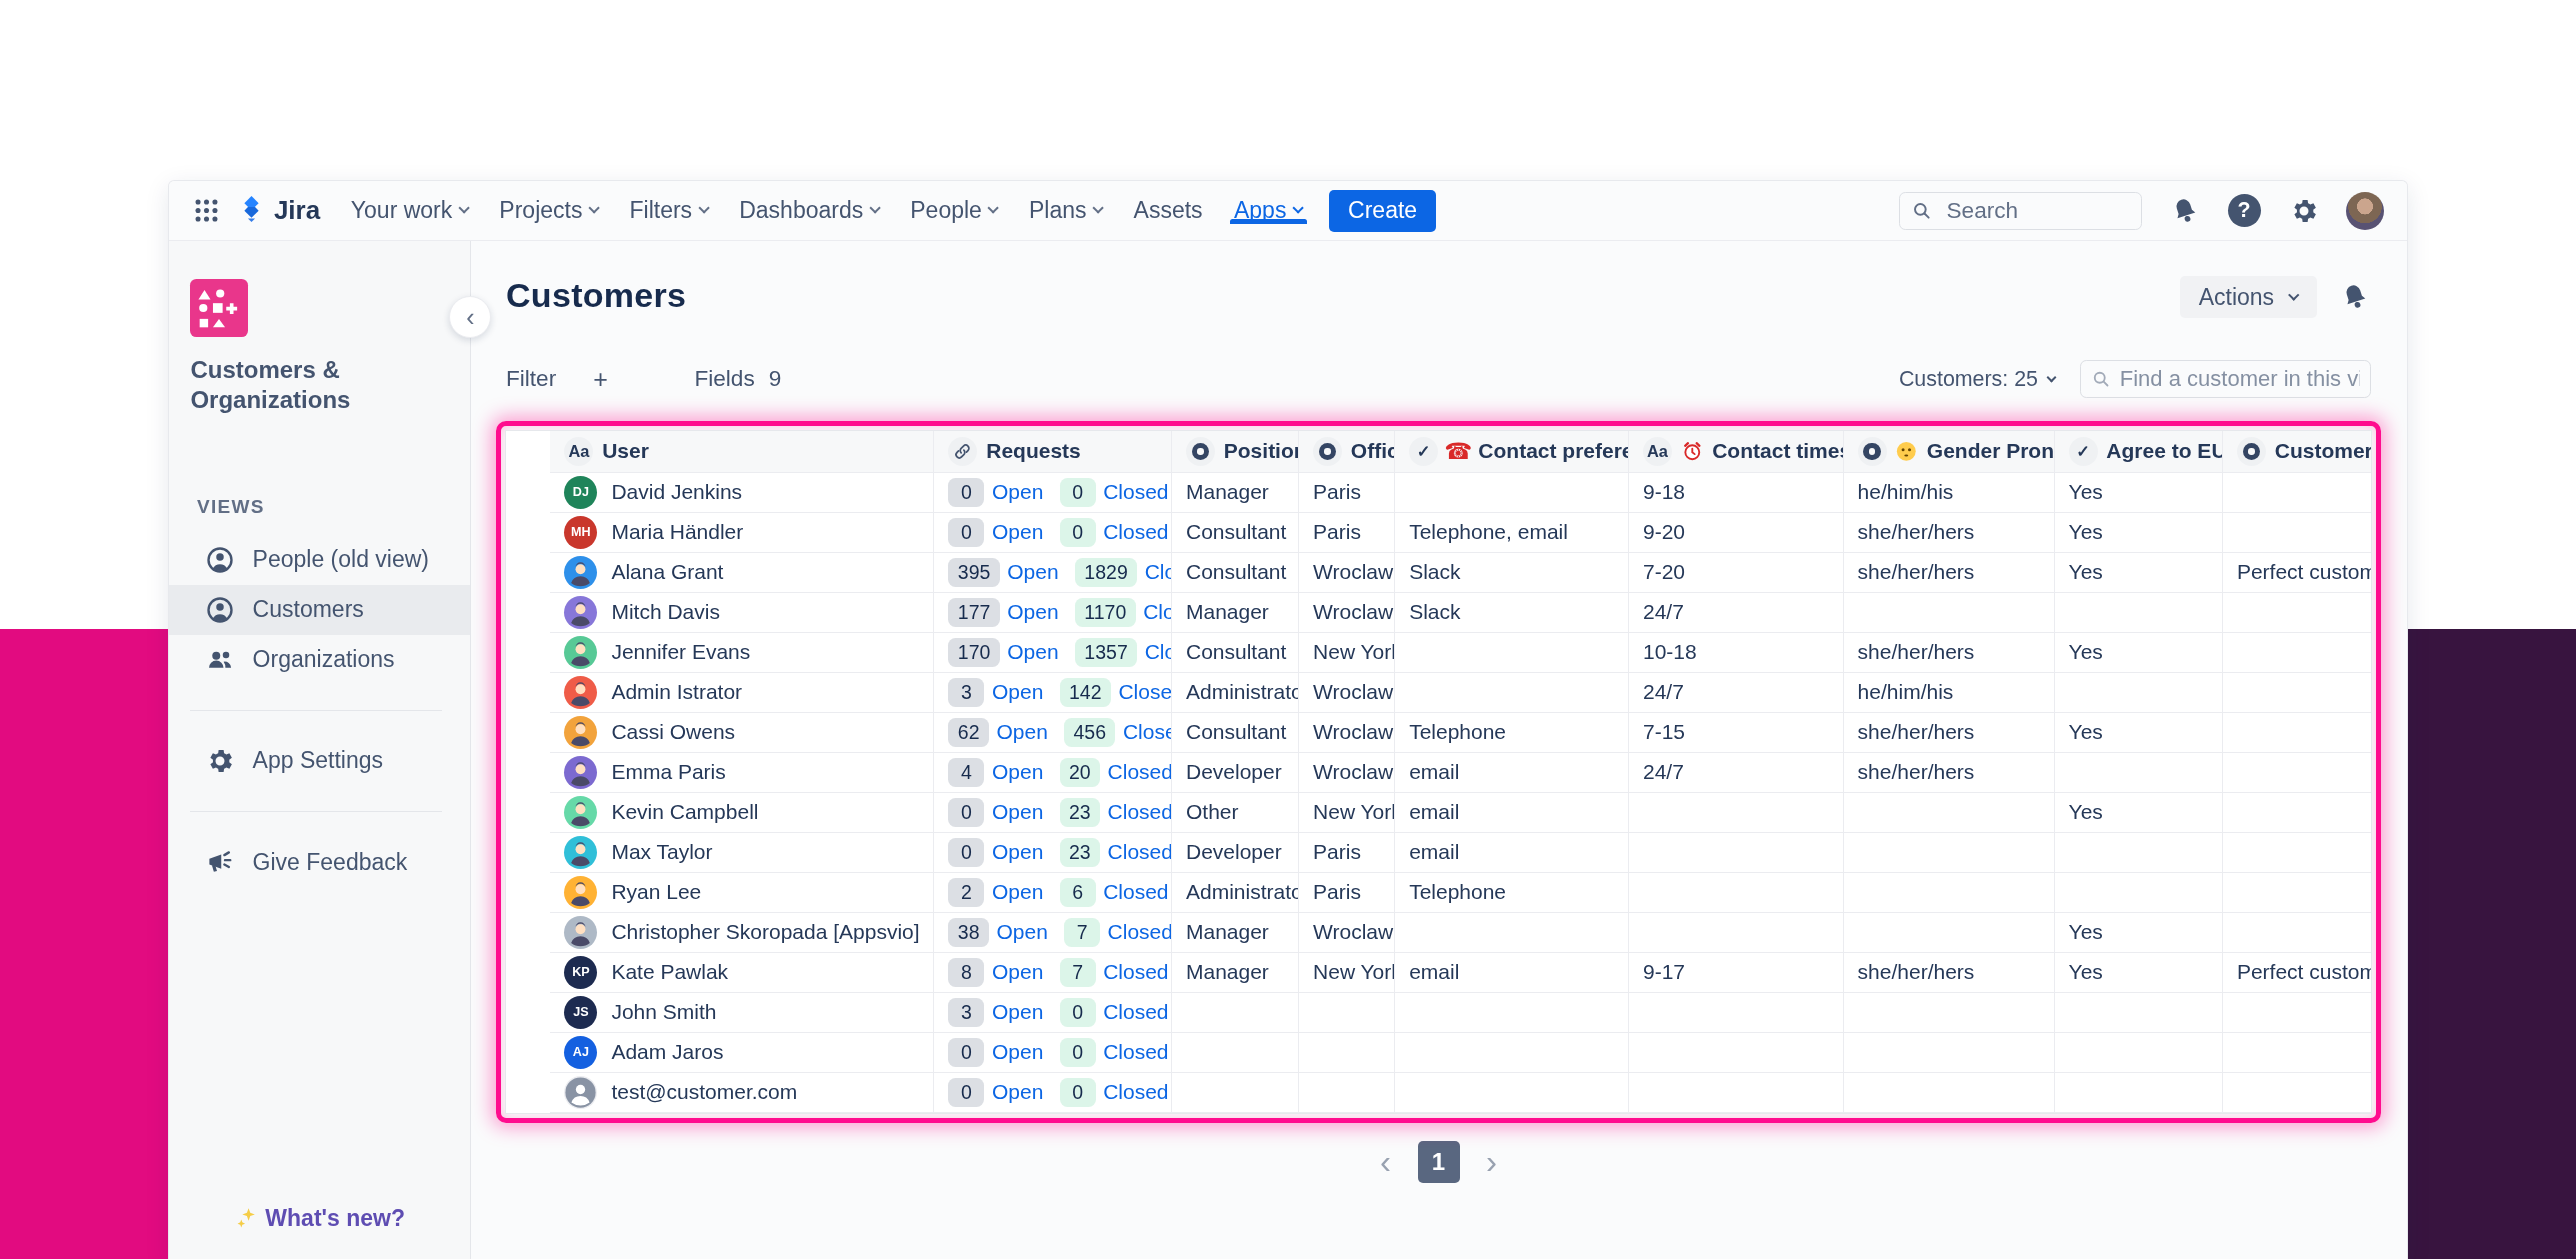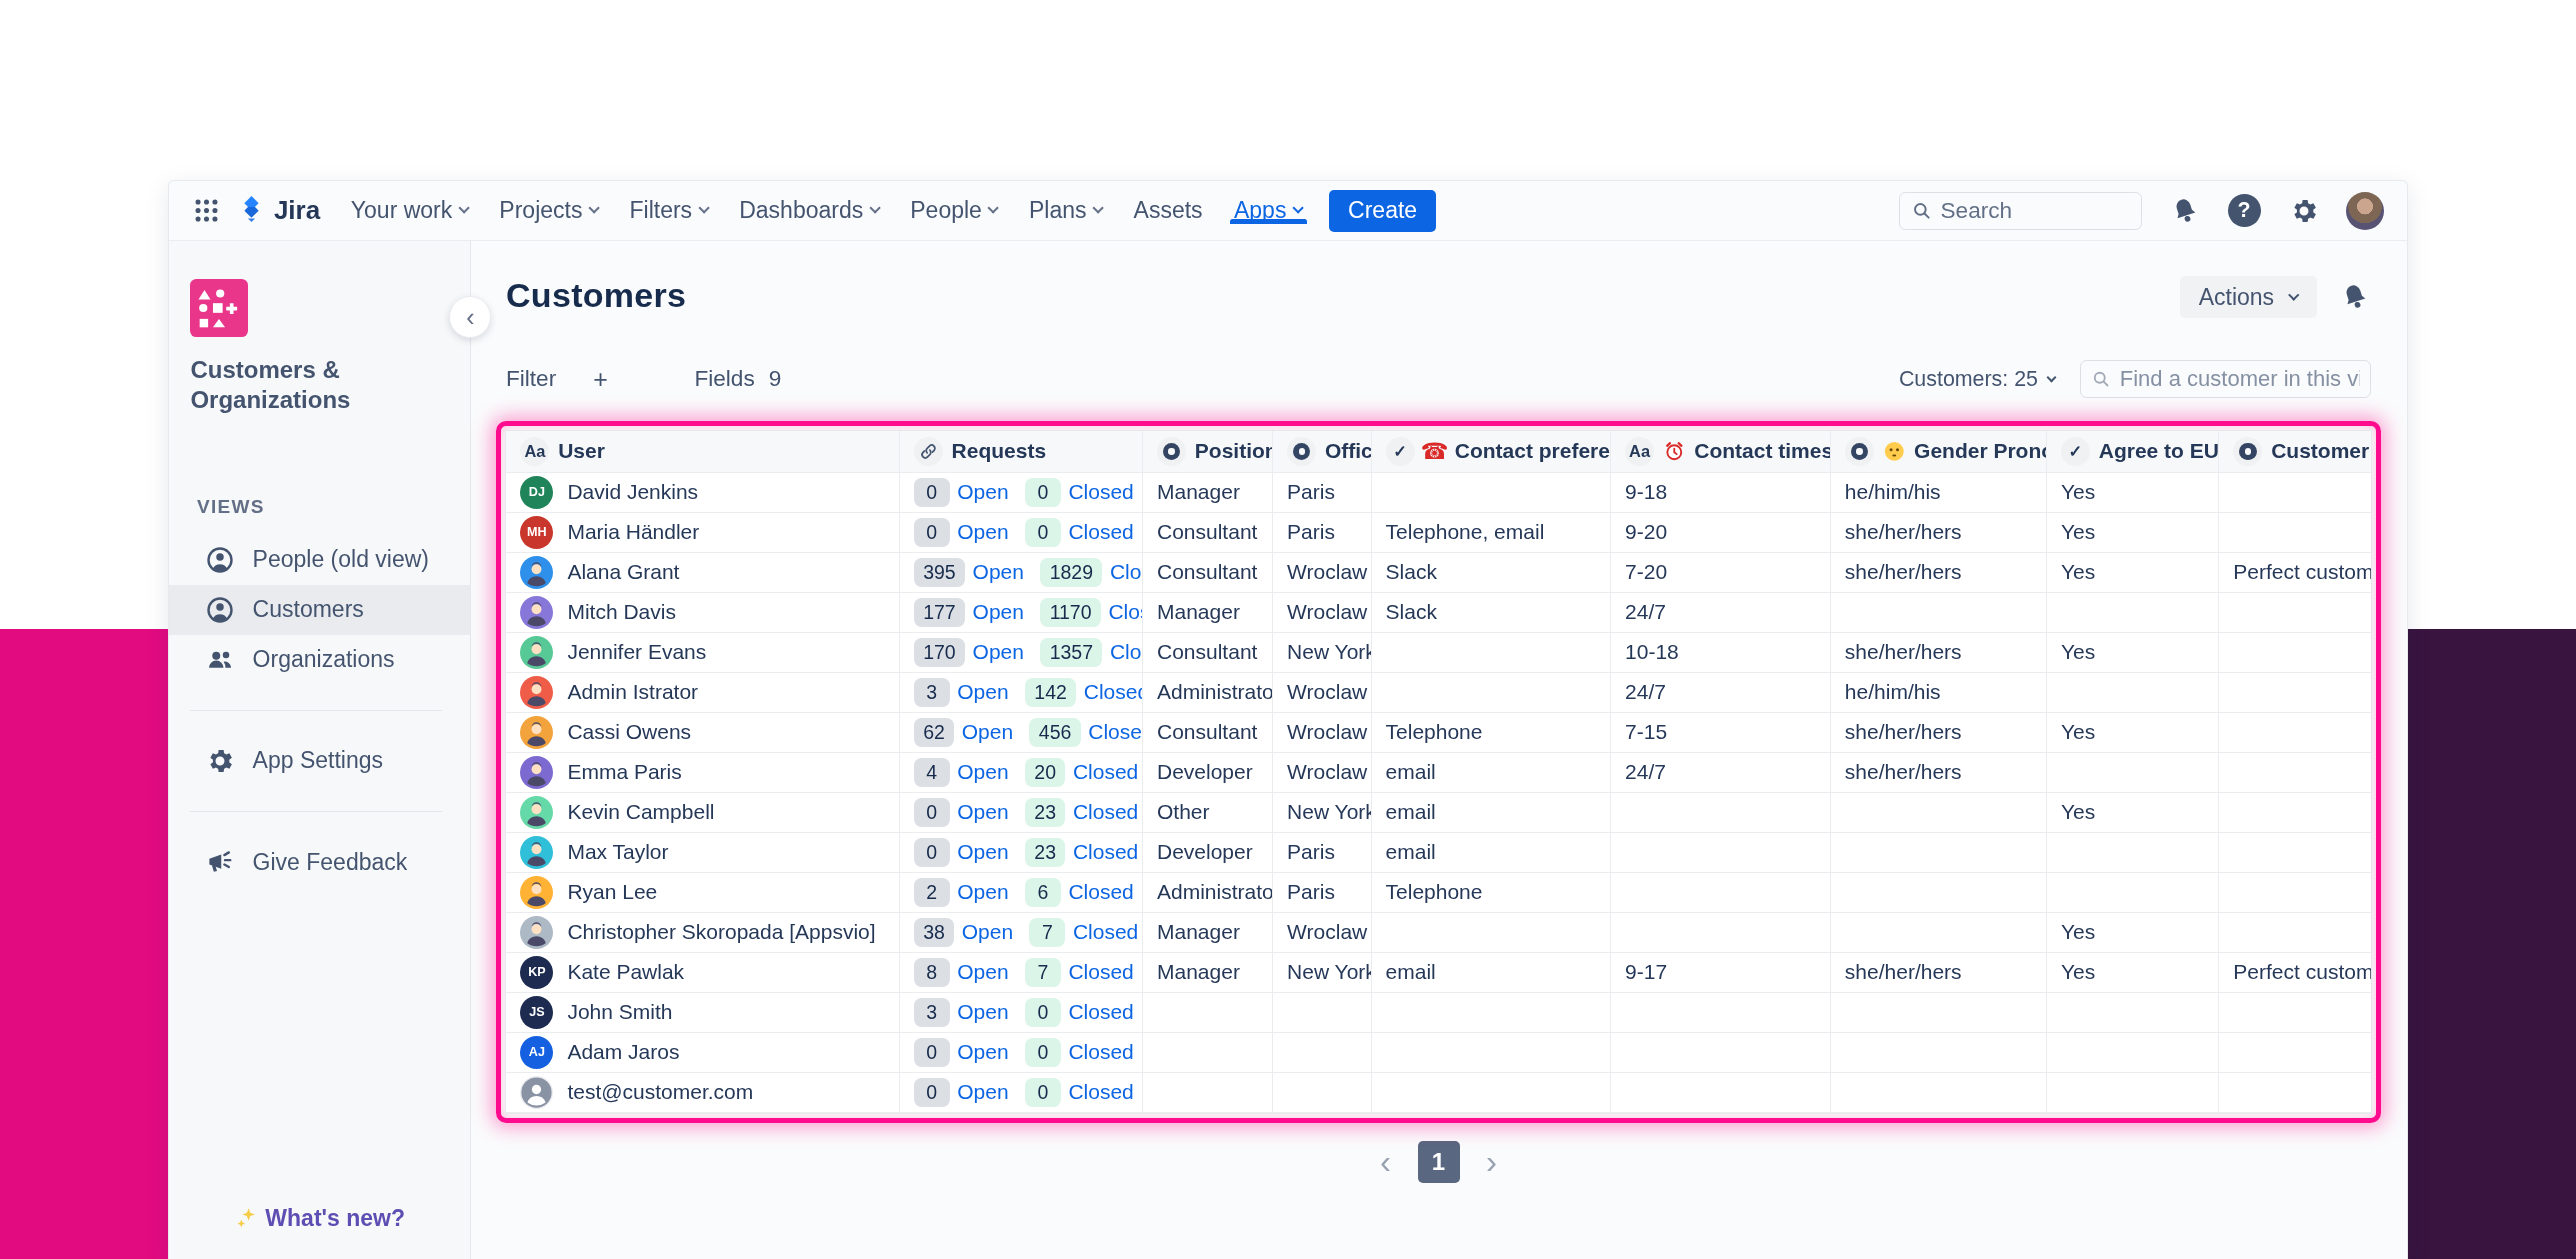--- a/index.html
+++ b/index.html
@@ -29,21 +29,21 @@
               color:#44546F; cursor:pointer; }
   .nav-item .caret { width:8.2px; height:8.2px; border-right:2.2px solid #626F86; border-bottom:2.2px solid #626F86;
                      transform:rotate(45deg); margin-left:7.5px; margin-top:-5px; }
   .nav-item.active { color:#0C66E4; }
   .nav-item.active .caret { border-color:#0C66E4; }
   .nav-item.active::after { content:""; position:absolute; left:11.3px; right:11.3px; bottom:0;
                             height:5px; background:#0C66E4; border-radius:2.5px 2.5px 0 0; }
   .create-btn { align-self:center; margin-left:11.3px; height:42px; padding:0 19px; background:#0C66E4;
                 color:#fff; font-size:23px; border:none; border-radius:5px; cursor:pointer; }
   .nav-right { margin-left:auto; display:flex; align-items:center; gap:26.4px; }
-  .nav-search { display:flex; align-items:center; gap:8px; width:243px; height:38px;
+  .nav-search { display:flex; align-items:center; gap:14px; width:243px; height:38px;
                 border:1.6px solid #DCDFE4; border-radius:6.3px; background:#FAFBFC; padding:0 11.3px; }
   .nav-search svg { width:21.4px; height:21.4px; flex:0 0 auto; }
   .nav-search input { border:none; outline:none; background:transparent; font-size:22.6px;
                       color:#44546F; width:100%; font-family:inherit; }
   .nav-search input::placeholder { color:#626F86; }
   .icon-btn { width:33px; height:33px; display:flex; align-items:center; justify-content:center; cursor:pointer; }
   .icon-btn svg { width:30px; height:30px; }
   .help-circle { width:33px; height:33px; border-radius:50%; background:#44546F; color:#fff;
                  font-size:21.4px; font-weight:bold; display:flex; align-items:center; justify-content:center; }
   .avatar-photo { width:38px; height:38px; border-radius:50%; cursor:pointer;
@@ -94,21 +94,21 @@
   .find-box { display:flex; align-items:center; gap:8.8px; width:291px; height:38px;
               border:1.6px solid #DCDFE4; border-radius:6.3px; background:#FAFBFC; padding:0 10px; }
   .find-box svg { width:20px; height:20px; opacity:.75; flex:0 0 auto; }
   .find-box input { border:none; outline:none; background:transparent; font-size:22px; color:#44546F;
                     width:100%; font-family:inherit; }
   .find-box input::placeholder { color:#8590A2; }
 
   
   .annotation { position:relative; margin:22.6px -10px 0 -10px; border:5.7px solid #FF0C8E; border-radius:10px;
                 padding:4.4px; box-shadow:0 0 19px 3.1px rgba(255,12,142,.40), inset 0 0 14px rgba(255,12,142,.22); }
-  .ctable { width:100%; background:#fff; border:1.3px solid #E6E8EC; }
+  .ctable { width:100%; background:#fff; border:1.3px solid #E6E8EC;padding-left:44px; }
   .trow { display:grid; grid-template-columns:21.1% 13.05% 6.98% 5.28% 12.85% 11.79% 11.59% 9.25% 8.11%; }
   .trow > div { border-right:1.3px solid #EBECF0; border-bottom:1.3px solid #EBECF0;
                 display:flex; align-items:center; padding:0 11.3px 0 14px; min-width:0; overflow:hidden;
                 white-space:nowrap; font-size:21px; color:#253858; height:40px; }
   .trow > div:last-child { border-right:none; }
   .trow.head > div { height:42px; background:#F7F8F9; font-weight:bold; color:#253858; gap:8.8px; }
   .chip { width:29px; height:29px; border-radius:50%; background:#EFF1F3; display:flex; align-items:center;
           justify-content:center; flex:0 0 auto; font-size:16.4px; font-weight:bold; color:#253858; }
   .chip svg { width:19px; height:19px; }
   .sel-dot { width:17.6px; height:17.6px; border-radius:50%; background:#344563; position:relative; }

